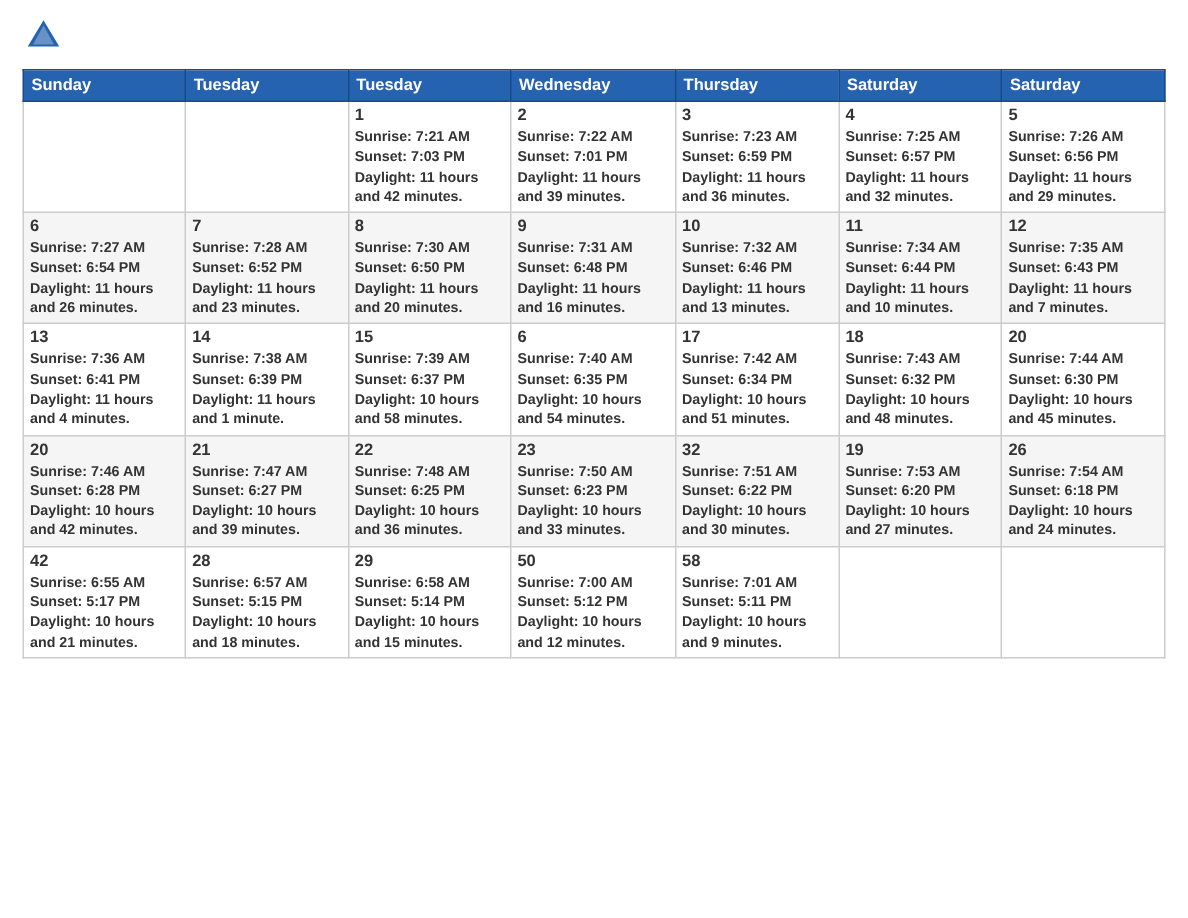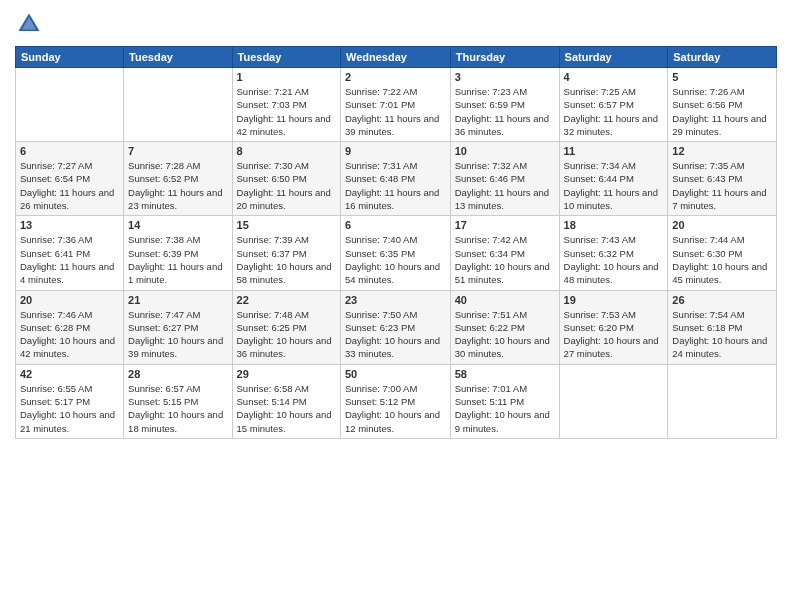--- a/index.html
+++ b/index.html
@@ -76,20 +76,21 @@
     .day-num {
       font-weight: bold;
       font-size: 11px;
       margin-bottom: 2px;
       color: #333;
     }
     .day-detail {
       color: #333;
       font-size: 9.5px;
       line-height: 1.4;
+      font-weight: bold;
     }
     .empty-cell {
       background: #fff !important;
     }
     tr:nth-child(even) .empty-cell {
       background: #f5f5f5 !important;
     }
   </style>
 </head>
 <body>
@@ -220,21 +221,21 @@
           </td>
           <td>
             <div class="day-num">22</div>
             <div class="day-detail">Sunrise: 7:48 AM<br>Sunset: 6:25 PM<br>Daylight: 10 hours and 36 minutes.</div>
           </td>
           <td>
             <div class="day-num">23</div>
             <div class="day-detail">Sunrise: 7:50 AM<br>Sunset: 6:23 PM<br>Daylight: 10 hours and 33 minutes.</div>
           </td>
           <td>
-            <div class="day-num">40</div>
+            <div class="day-num">32</div>
             <div class="day-detail">Sunrise: 7:51 AM<br>Sunset: 6:22 PM<br>Daylight: 10 hours and 30 minutes.</div>
           </td>
           <td>
             <div class="day-num">19</div>
             <div class="day-detail">Sunrise: 7:53 AM<br>Sunset: 6:20 PM<br>Daylight: 10 hours and 27 minutes.</div>
           </td>
           <td>
             <div class="day-num">26</div>
             <div class="day-detail">Sunrise: 7:54 AM<br>Sunset: 6:18 PM<br>Daylight: 10 hours and 24 minutes.</div>
           </td>

